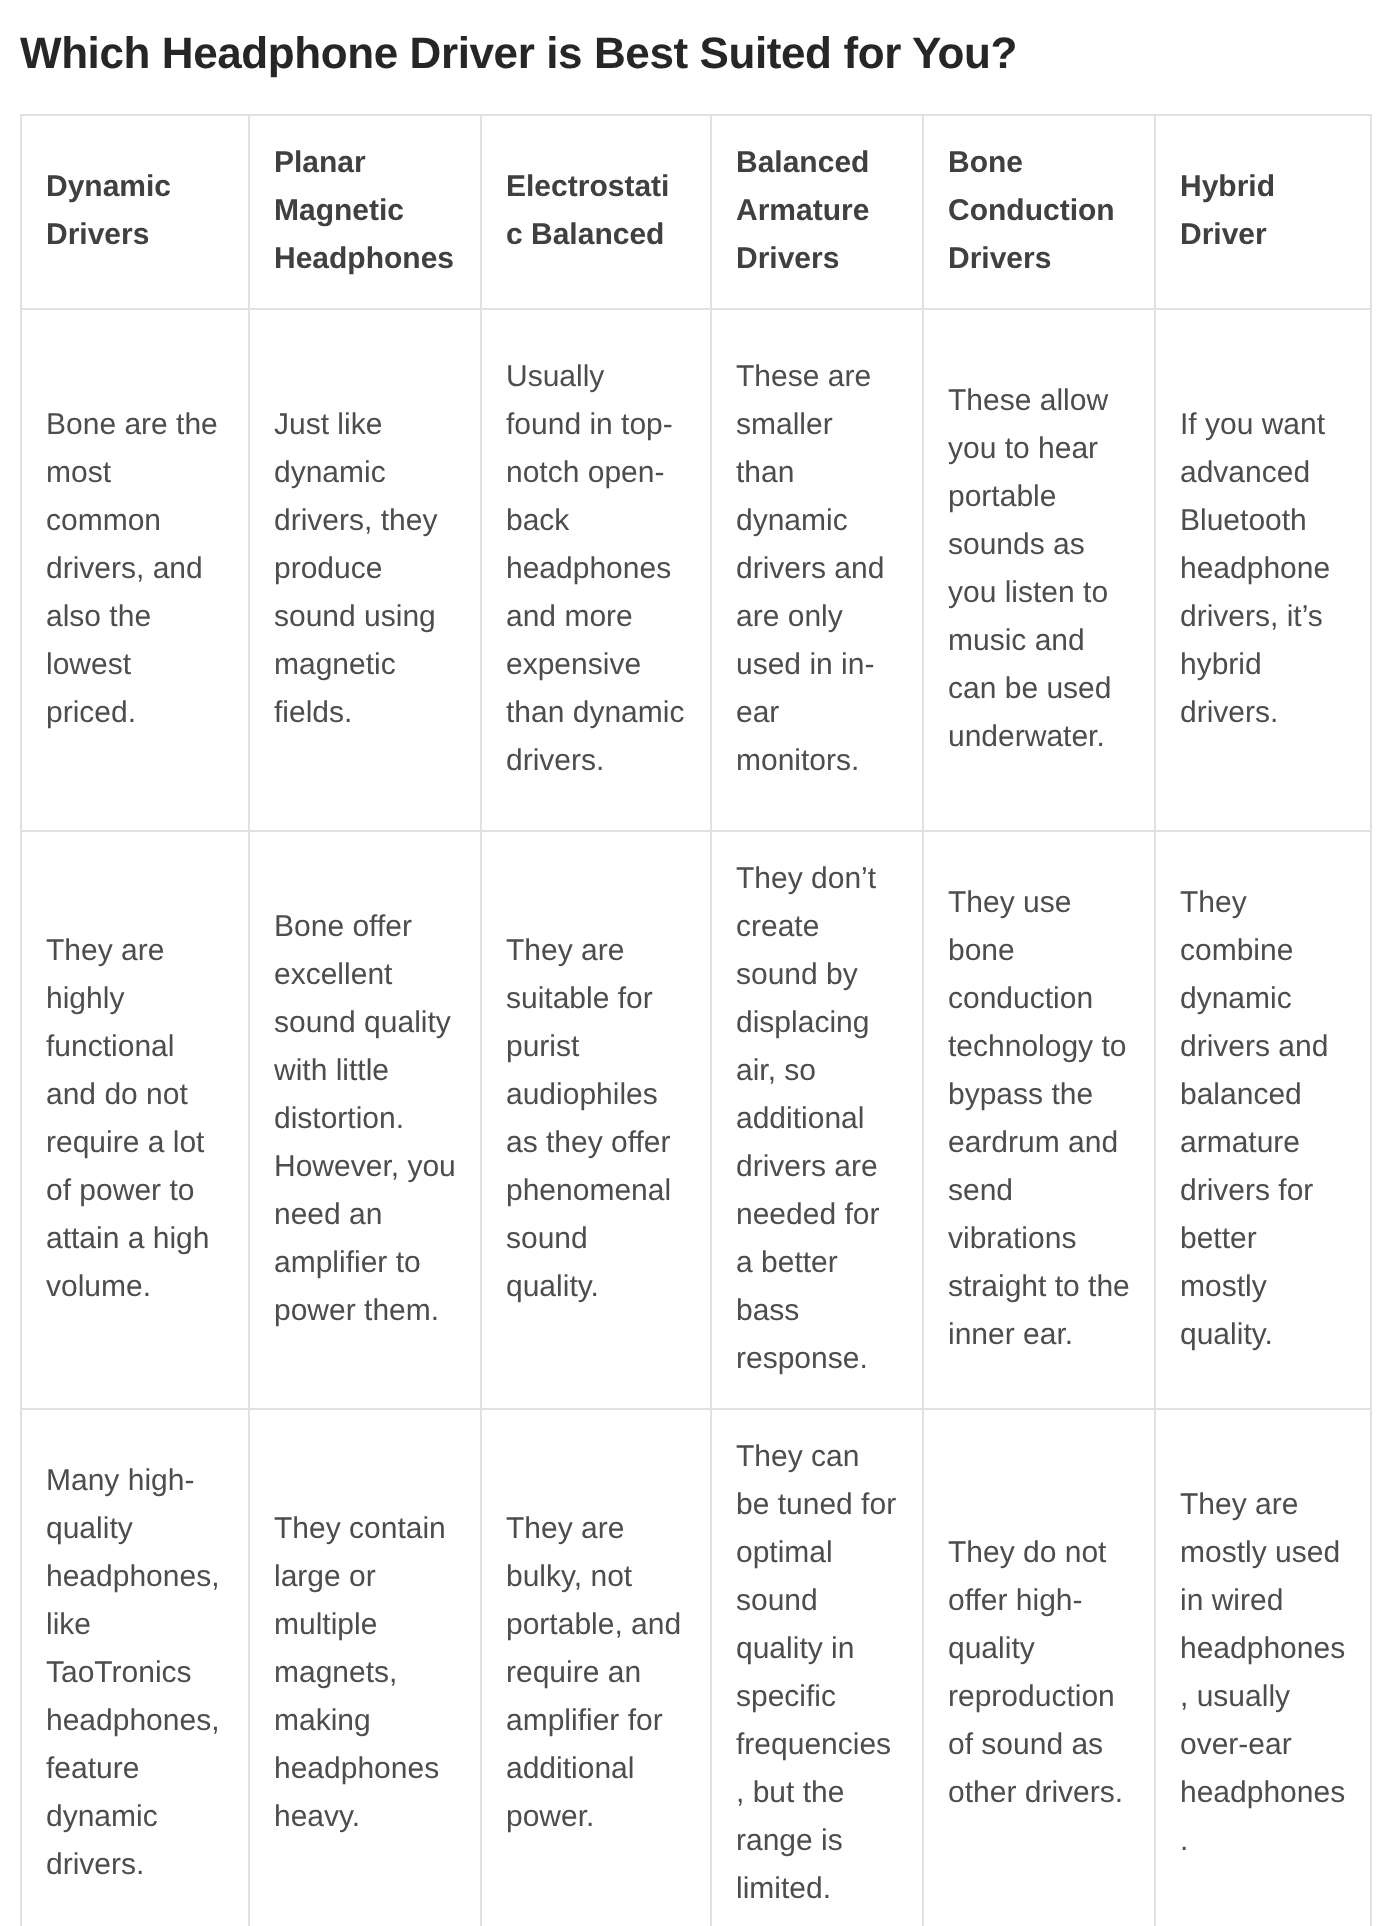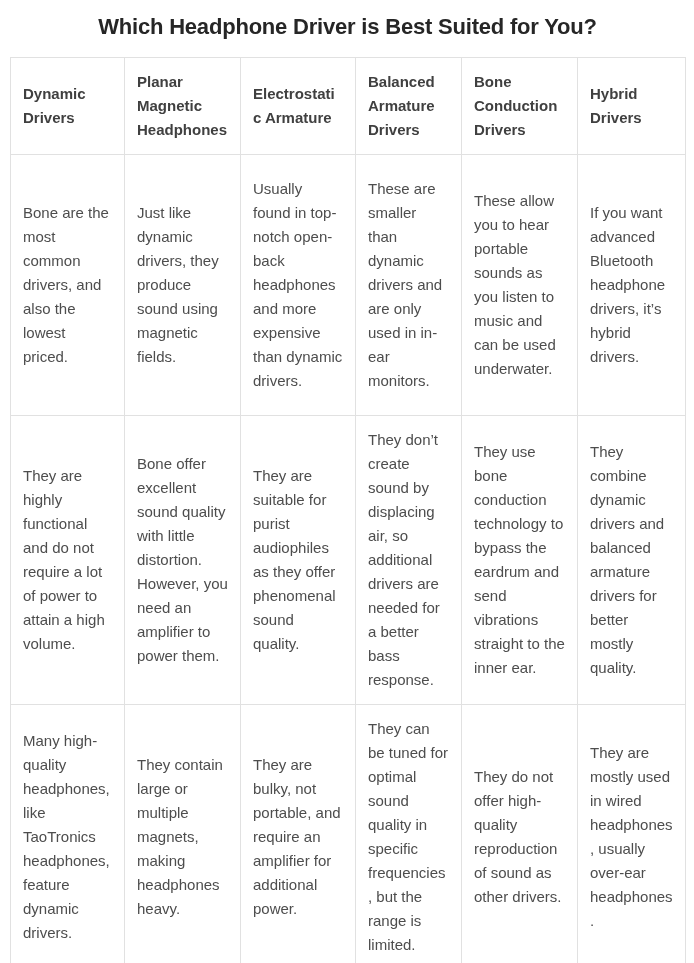--- a/index.html
+++ b/index.html
@@ -13,21 +13,20 @@
     background: #ffffff;
     padding: 14px 9px 0 10px;
     overflow: hidden;
   }
   .page-title {
     font-size: 22px;
     font-weight: bold;
     color: #262626;
     letter-spacing: -0.2px;
     margin-bottom: 17px;
-    text-align: center;
   }
   table.compare {
     border-collapse: collapse;
     table-layout: fixed;
     width: 675px;
   }
   table.compare col.c1 { width: 114px; }
   table.compare col.c2 { width: 116px; }
   table.compare col.c3 { width: 115px; }
   table.compare col.c4 { width: 106px; }
@@ -68,24 +67,24 @@
         <col class="c2">
         <col class="c3">
         <col class="c4">
         <col class="c5">
         <col class="c6">
     </colgroup>
     <tbody>
       <tr class="header-row">
         <th>Dynamic Drivers</th>
         <th>Planar Magnetic Headphones</th>
-        <th>Electrostatic Armature</th>
+        <th>Electrostatic Balanced</th>
         <th>Balanced Armature Drivers</th>
         <th>Bone Conduction Drivers</th>
-        <th>Hybrid Drivers</th>
+        <th>Hybrid Driver</th>
       </tr>
 
       <tr class="body-row-1">
         <td>Bone are the most common drivers, and also the lowest priced.</td>
         <td>Just like dynamic drivers, they produce sound using magnetic fields.</td>
         <td>Usually found in top-notch open-back headphones and more expensive than dynamic drivers.</td>
         <td>These are smaller than dynamic drivers and are only used in in-ear monitors.</td>
         <td>These allow you to hear portable sounds as you listen to music and can be used underwater.</td>
         <td>If you want advanced Bluetooth headphone drivers, it’s hybrid drivers.</td>
       </tr>

